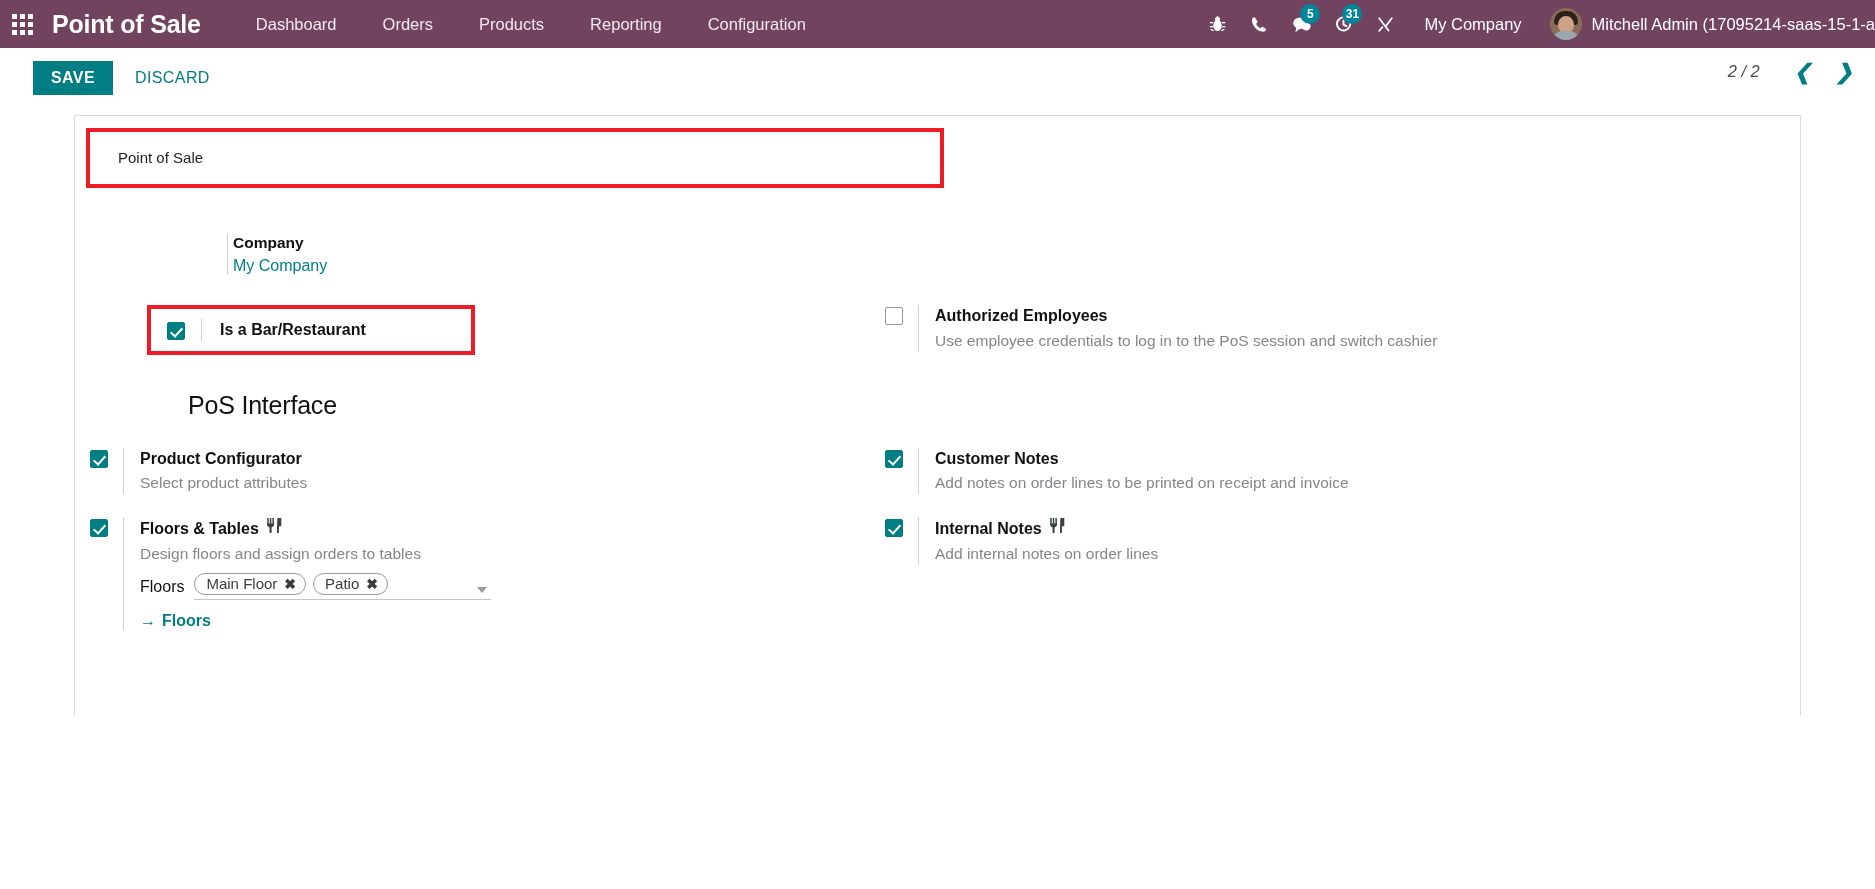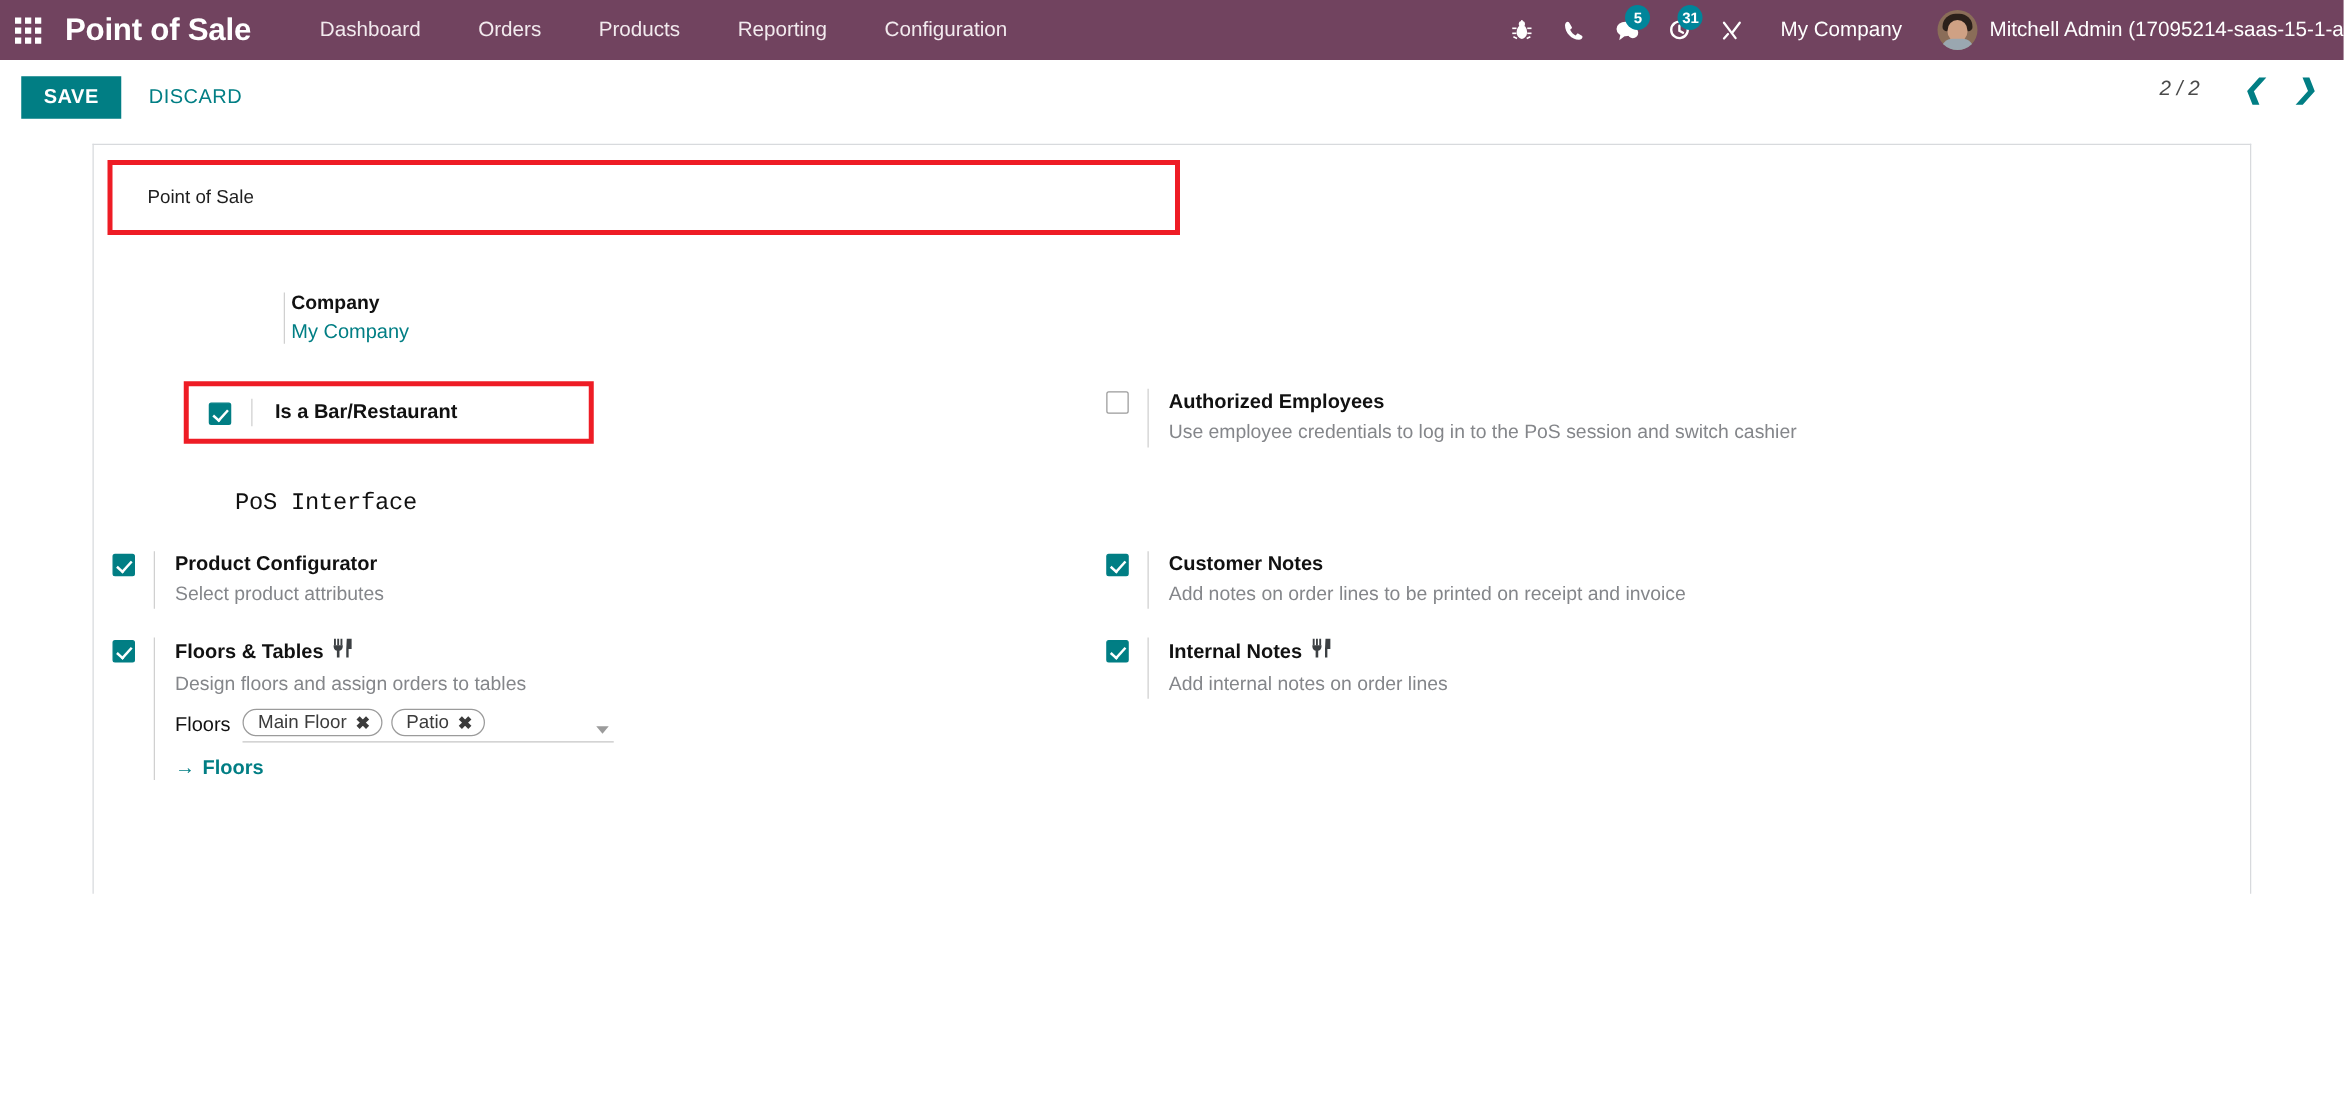--- a/index.html
+++ b/index.html
@@ -145,20 +145,21 @@
   }
   .bc-link { color: #017e84; cursor: pointer; }
   .bc-sep { color: #8a8a8a; margin: 0 5px; }
   .bc-current { color: #7d7d7d; }
 
   .btn-row {
     display: flex;
     align-items: center;
     padding: 13px 0 0 17px;
     position: relative;
+    margin-left: 16px;
   }
   .btn-save {
     background: #017e84;
     color: #ffffff;
     border: none;
     font-size: 16px;
     font-weight: 700;
     letter-spacing: 0.4px;
     padding: 8px 18px;
     cursor: pointer;
@@ -319,26 +320,25 @@
     gap: 7px;
   }
   .st-desc {
     font-size: 15.5px;
     color: #84868a;
     line-height: 1.5;
     margin-top: 2px;
   }
 
   .section-head {
-    font-size: 19px;
+    font-size: 25px;
     font-weight: 400;
     color: #111111;
     margin: 10px 0 22px 113px;
     letter-spacing: -0.2px;
-    font-family: Liberation Mono, monospace;
   }
 
   
   .bar-hl {
     margin-left: 72px;
     margin-bottom: 26px;
     width: 328px;
     padding: 10px 0 10px 0;
     display: flex;
     align-items: center;
@@ -506,21 +506,21 @@
 
     <div class="hl title-hl">
       <div class="field-label-sm">Point of Sale</div>
     </div>
 
     <div class="company-group">
       <div class="company-label">Company</div>
       <div class="company-value">My Company</div>
     </div>
 
-    <div style="display:flex; margin-top:30px;align-items:flex-end;">
+    <div style="display:flex; margin-top:30px;">
       <div style="width:700px; flex:none;">
         <div class="hl bar-hl">
           <div class="cb-cell">
             <span class="cb on"></span>
           </div>
           <div class="txt-cell">
             <div class="st-title">Is a Bar/Restaurant</div>
           </div>
         </div>
       </div>

